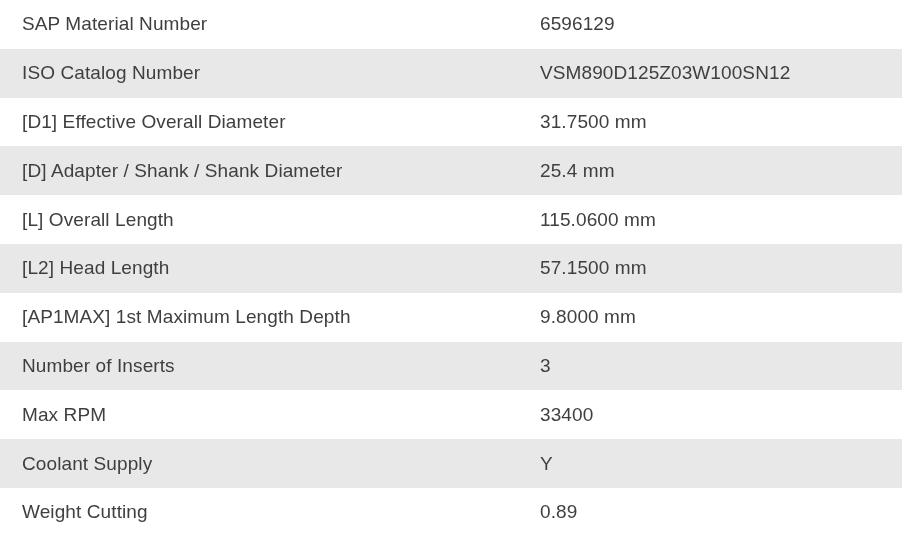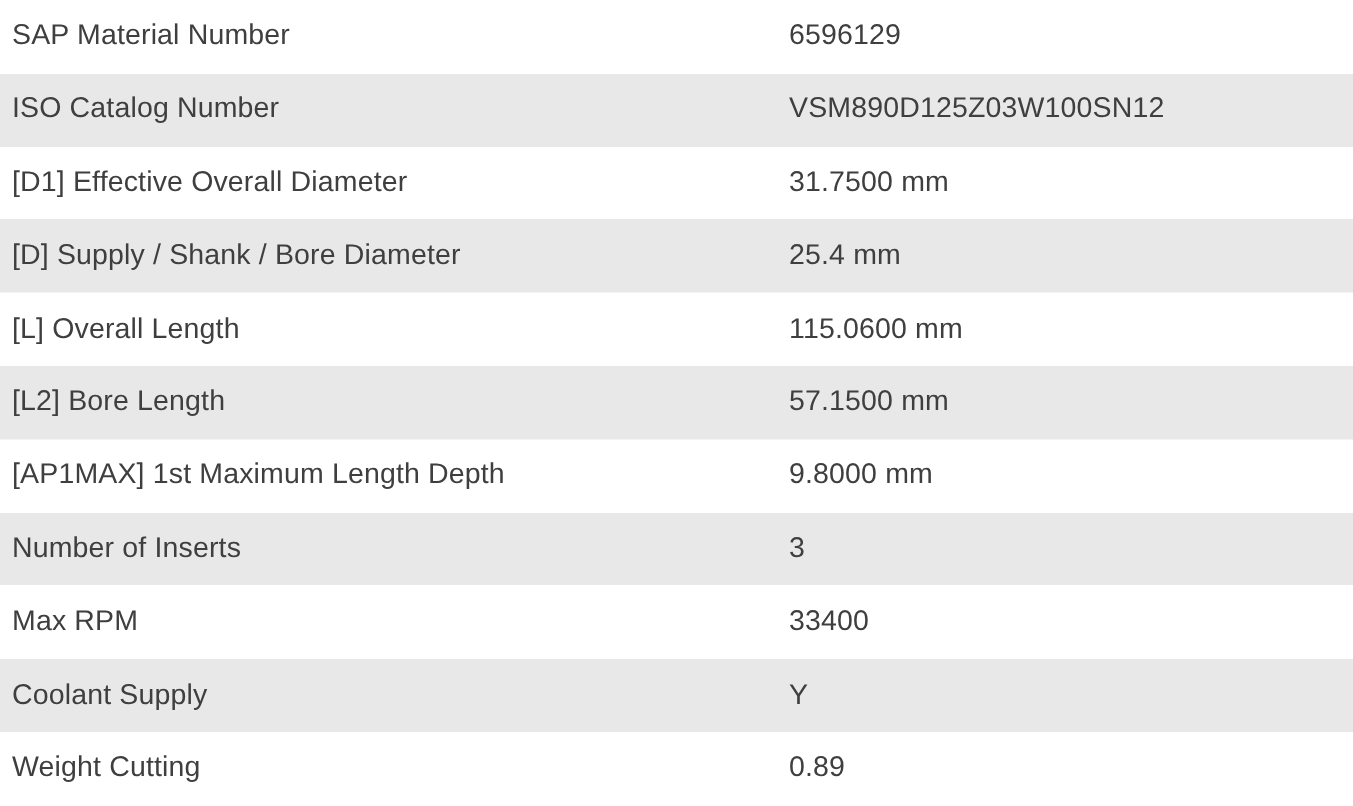--- a/index.html
+++ b/index.html
@@ -22,21 +22,21 @@
   .spec-table tr {
     height: 48.8px;
   }
   .spec-table tr.odd-row {
     background: #ffffff;
   }
   .spec-table tr.even-row {
     background: #e8e8e8;
   }
   .spec-table td {
-    padding: 0 0 0 8px;
+    padding: 0 0 0 22px;
     font-size: 19px;
     font-weight: 400;
     color: #3f3f3f;
     vertical-align: middle;
     letter-spacing: 0.1px;
     white-space: nowrap;
     overflow: hidden;
     text-overflow: ellipsis;
   }
   .spec-table td.label-cell {
@@ -58,29 +58,29 @@
     </tr>
     <tr class="even-row">
       <td class="label-cell">ISO Catalog Number</td>
       <td class="value-cell">VSM890D125Z03W100SN12</td>
     </tr>
     <tr class="odd-row">
       <td class="label-cell">[D1] Effective Overall Diameter</td>
       <td class="value-cell">31.7500 mm</td>
     </tr>
     <tr class="even-row">
-      <td class="label-cell">[D] Supply / Shank / Bore Diameter</td>
+      <td class="label-cell">[D] Adapter / Shank / Shank Diameter</td>
       <td class="value-cell">25.4 mm</td>
     </tr>
     <tr class="odd-row">
       <td class="label-cell">[L] Overall Length</td>
       <td class="value-cell">115.0600 mm</td>
     </tr>
     <tr class="even-row">
-      <td class="label-cell">[L2] Bore Length</td>
+      <td class="label-cell">[L2] Head Length</td>
       <td class="value-cell">57.1500 mm</td>
     </tr>
     <tr class="odd-row">
       <td class="label-cell">[AP1MAX] 1st Maximum Length Depth</td>
       <td class="value-cell">9.8000 mm</td>
     </tr>
     <tr class="even-row">
       <td class="label-cell">Number of Inserts</td>
       <td class="value-cell">3</td>
     </tr>

